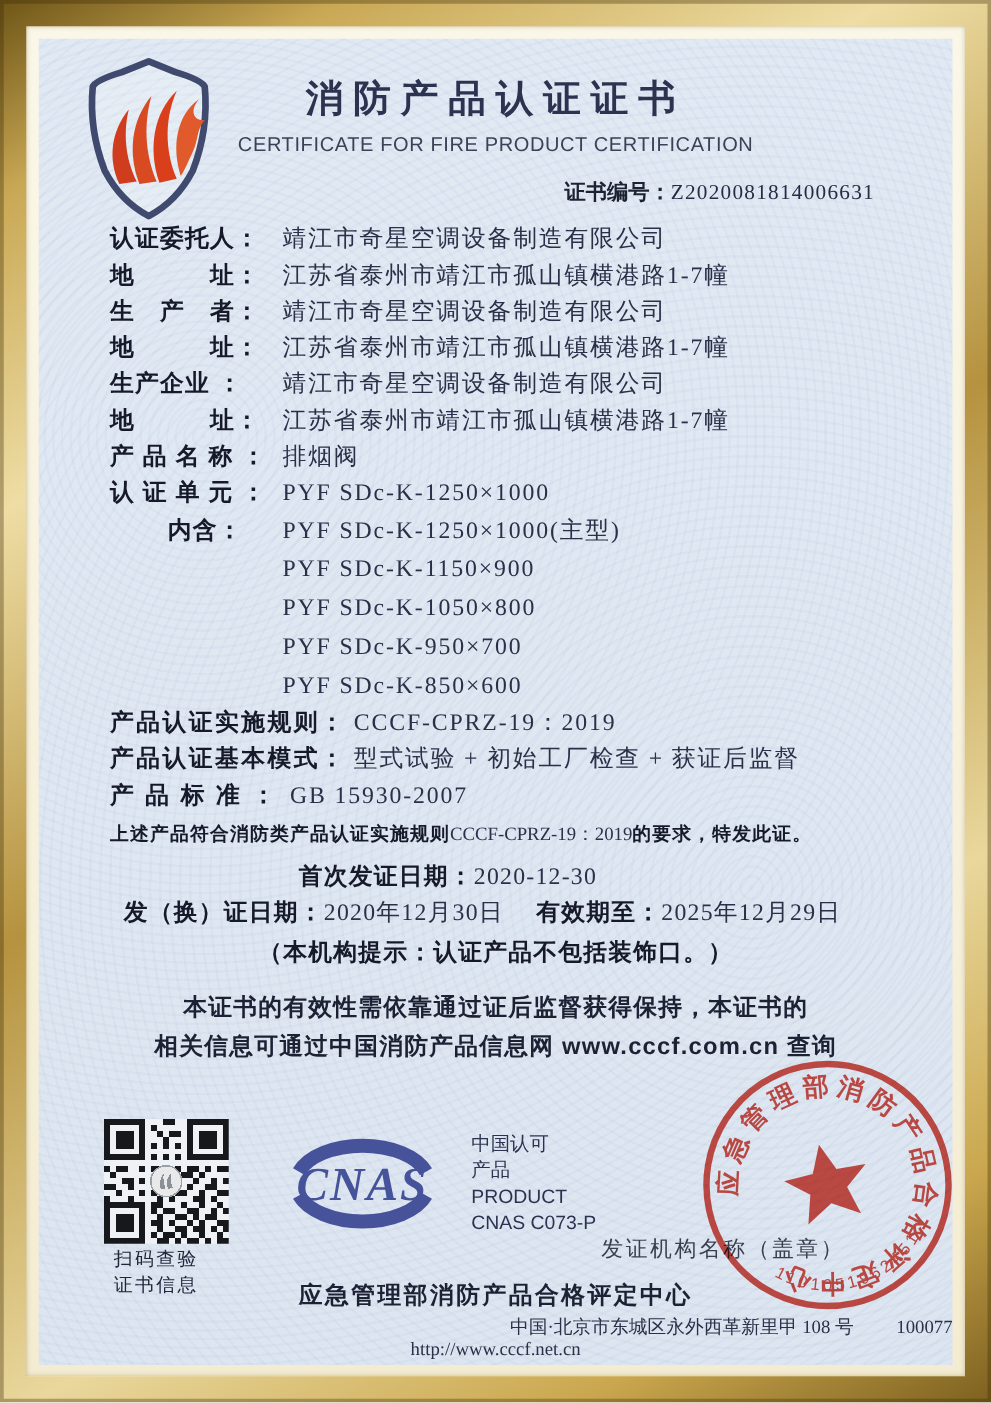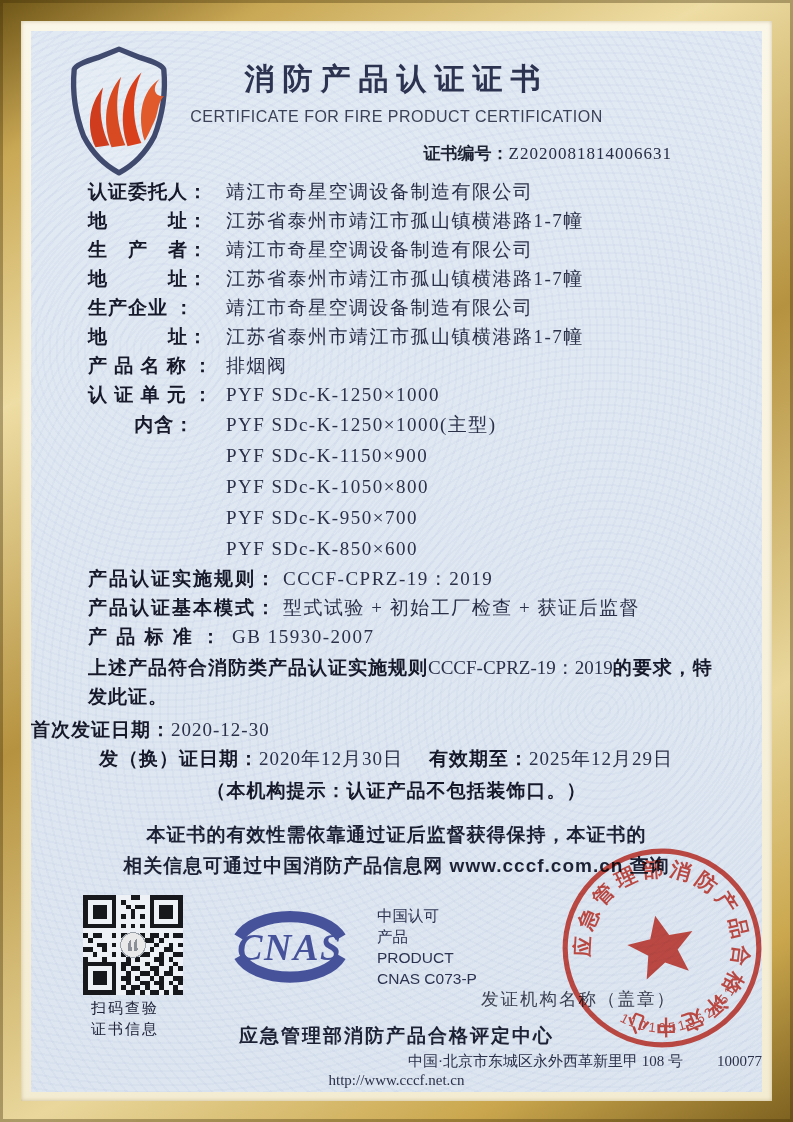--- a/index.html
+++ b/index.html
@@ -24,35 +24,35 @@
     background:
       repeating-radial-gradient(circle at 18% 30%, rgba(110,135,190,.05) 0 2px, rgba(255,255,255,0) 2px 7px),
       repeating-radial-gradient(circle at 78% 64%, rgba(110,135,190,.05) 0 2px, rgba(255,255,255,0) 2px 8px),
       linear-gradient(180deg,#e1e9f3,#dde5f0);
     color:#23283c;
   }
   
   .logo{position:absolute;left:24px;top:10px;width:128px;height:140px;}
   .title{margin-top:28px;text-align:center;font-size:30px;font-weight:bold;letter-spacing:8px;color:#2c3350;}
   .subtitle{margin-top:8px;text-align:center;font-size:16px;letter-spacing:.5px;color:#3b4156;}
-  .certno{margin-top:16px;padding-right:90px;text-align:right;font-size:17px;}
+  .certno{margin-top:16px;padding-right:62px;text-align:right;font-size:17px;}
   .certno .k{font-weight:bold;color:#1d2233;}
   .certno .v{font-family:"Liberation Serif","DejaVu Serif",serif;letter-spacing:1px;color:#262c44;}
   
   .fields{margin-top:12px;padding-left:57px;padding-right:38px;font-size:19px;}
   .row{display:flex;line-height:29px;}
   .row.list{line-height:31px;}
   .lbl{font-weight:bold;white-space:pre;color:#16192a;flex:0 0 auto;width:138px;letter-spacing:1px;}
   .lbl.wide{width:auto;min-width:138px;padding-right:6px;letter-spacing:2px;}
   .val{font-family:"Liberation Serif","DejaVu Serif",serif;color:#2a3048;letter-spacing:1.5px;white-space:pre;text-align:center;}
-  .statement{margin-top:2px;padding:0 48px 0 57px;font-size:19px;line-height:29px;}
+  .statement{margin-top:2px;padding:0 48px 0 57px;font-size:15px;line-height:29px;}
   .statement .b{font-weight:bold;color:#16192a;letter-spacing:1px;}
   .statement .c{font-family:"Liberation Serif","DejaVu Serif",serif;color:#2a3048;}
   
-  .first-date{margin-top:4px;font-size:19px;line-height:29px;}
+  .first-date{margin-top:4px;padding-left:208px;font-size:19px;line-height:29px;}
   .reissue{padding-left:68px;font-size:19px;line-height:30px;}
   .dlbl{font-weight:bold;color:#16192a;letter-spacing:1px;}
   .dval{font-family:"Liberation Serif","DejaVu Serif",serif;color:#2a3048;letter-spacing:1px;}
   .gap{display:inline-block;width:26px;}
   .note{margin-top:2px;text-align:center;font-size:19px;font-weight:bold;color:#16192a;line-height:29px;letter-spacing:1px;}
   .validity{margin-top:14px;text-align:center;font-size:19px;font-weight:600;color:#1c2134;line-height:31px;letter-spacing:1px;}
   
   .qr{position:absolute;left:52px;top:864px;width:100px;height:100px;}
   .qr-caption{position:absolute;left:60px;top:966px;font-size:15px;line-height:21px;color:#20253a;letter-spacing:2px;}
   .cnas-logo{position:absolute;left:186px;top:872px;width:146px;height:86px;}

